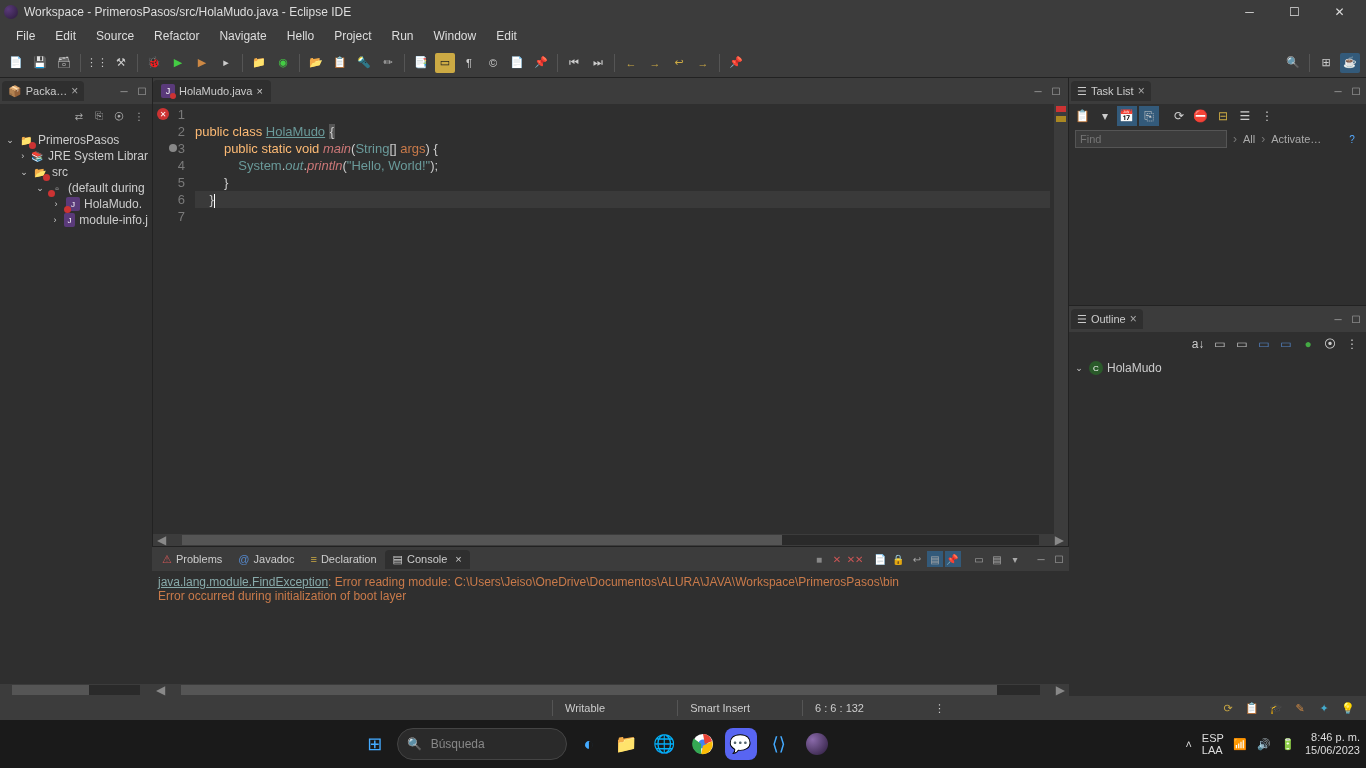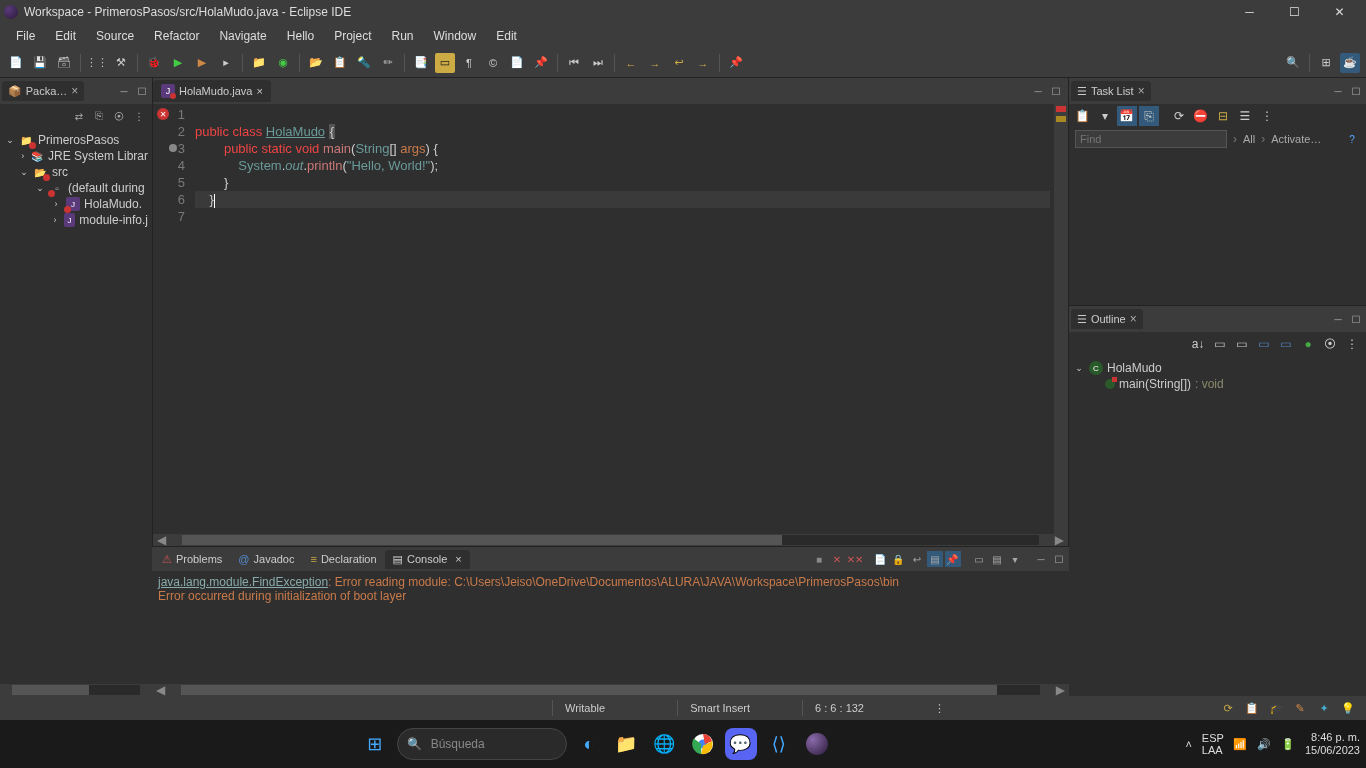--- a/index.html
+++ b/index.html
@@ -34,23 +34,23 @@
 .editor-area { flex: 1; display: flex; flex-direction: column; background: #2f2f2f; overflow: hidden; border-left: 1px solid #222; border-right: 1px solid #222; }
 .editor-tabs { background: #3c3c3c; height: 26px; display: flex; align-items: center; }
 .editor-tab { display: flex; align-items: center; gap: 4px; padding: 4px 8px; background: #2f2f2f; font-size: 11px; border-radius: 4px 4px 0 0; }
 .editor-tab .j-icon { width: 14px; height: 14px; background: #5a3a7a; border-radius: 2px; display: flex; align-items: center; justify-content: center; font-size: 9px; color: #fff; position: relative; }
 .editor-tab .j-icon::after { content: ''; position: absolute; bottom: -1px; right: -1px; width: 6px; height: 6px; background: #c33; border-radius: 50%; }
 .editor-body { flex: 1; display: flex; background: #2f2f2f; font-family: 'Consolas', monospace; font-size: 13px; overflow: hidden; position: relative; }
 .gutter { width: 38px; background: #2f2f2f; text-align: right; color: #7a7a7a; padding: 2px 6px 2px 2px; line-height: 17px; user-select: none; position: relative; }
 .gutter .err-mark { position: absolute; left: 2px; width: 12px; height: 12px; background: #c33; border-radius: 50%; font-size: 8px; color: #fff; display: flex; align-items: center; justify-content: center; }
 .gutter .warn-mark { position: absolute; left: 14px; width: 8px; height: 8px; background: #888; border-radius: 50%; }
 .code { flex: 1; padding: 2px 4px; line-height: 17px; white-space: pre; position: relative; }
-.code .kw { color: #ef4444; }
+.code .kw { color: #fdba74; }
 .code .cls { color: #6a9a9a; text-decoration: underline; }
-.code .method { color: #c77; }
+.code .method { color: #c77; font-style: italic; }
 .code .type { color: #6a9a9a; }
 .code .str { color: #6a9a9a; }
 .code .field { color: #6a9a9a; font-style: italic; }
 .code-line.current { background: #3a3a3a; }
 .cursor { display: inline-block; width: 1px; height: 14px; background: #fff; vertical-align: middle; }
 .overview-ruler { width: 14px; background: #3c3c3c; position: relative; }
 .overview-ruler .mark-err { position: absolute; right: 2px; width: 10px; height: 6px; background: #c33; }
 .overview-ruler .mark-warn { position: absolute; right: 2px; width: 10px; height: 6px; background: #a82; }
 .hscroll { height: 12px; background: #3c3c3c; display: flex; align-items: center; }
 .hscroll .track { flex: 1; height: 10px; background: #2a2a2a; position: relative; margin: 0 12px; }
@@ -376,25 +376,20 @@
         <div class="tt-btn" style="color:#58c">▭</div>
         <div class="tt-btn" style="color:#4a4">●</div>
         <div class="tt-btn">⦿</div>
         <div class="tt-btn">⋮</div>
       </div>
       <div class="outline-tree">
         <div class="outline-item">
           <span class="tree-arrow">⌄</span>
           <span class="c-icon">C</span>
           <span>HolaMudo</span>
-        </div>
-        <div class="outline-item" style="padding-left:28px">
-          <span class="m-icon"></span>
-          <span>main(String[])</span>
-          <span class="outline-type">: void</span>
         </div>
       </div>
     </div>
   </div>
 </div>
 
 <div class="statusbar">
   <div style="width:530px"></div>
   <div class="sb-sep"></div>
   <span>Writable</span>

